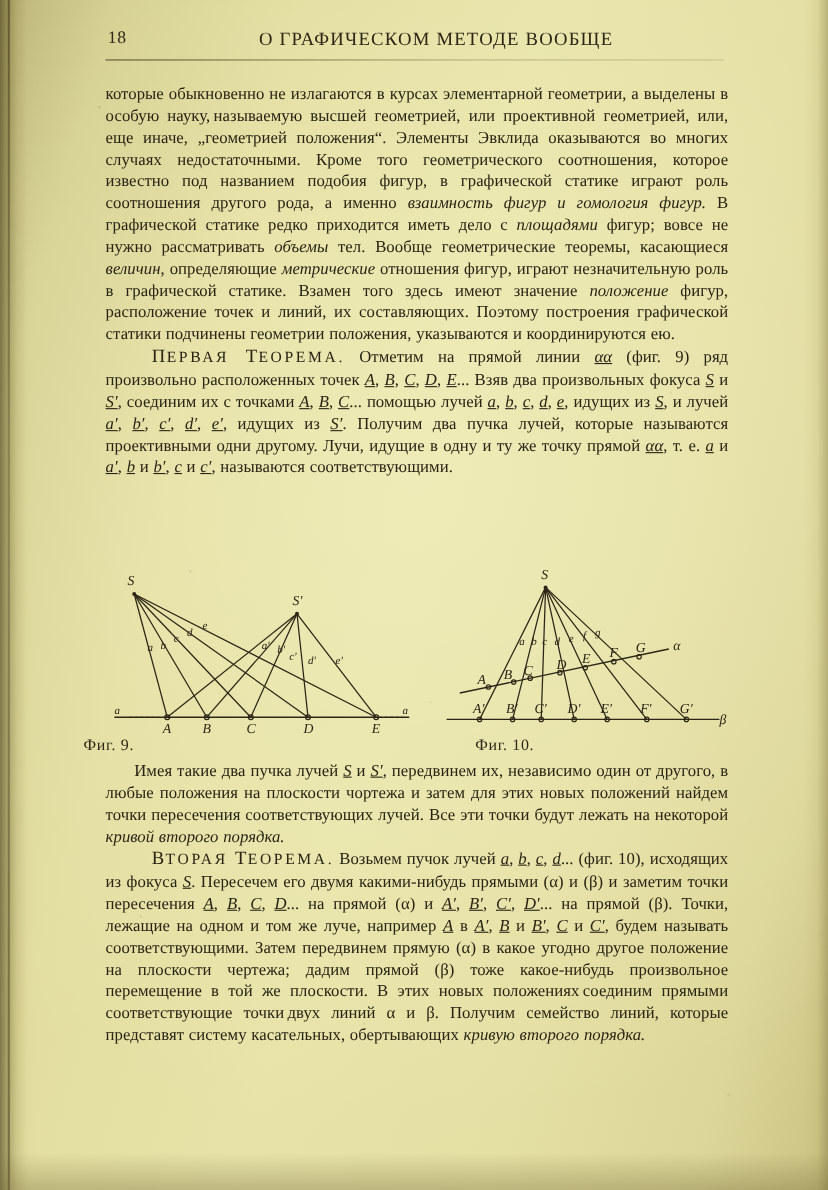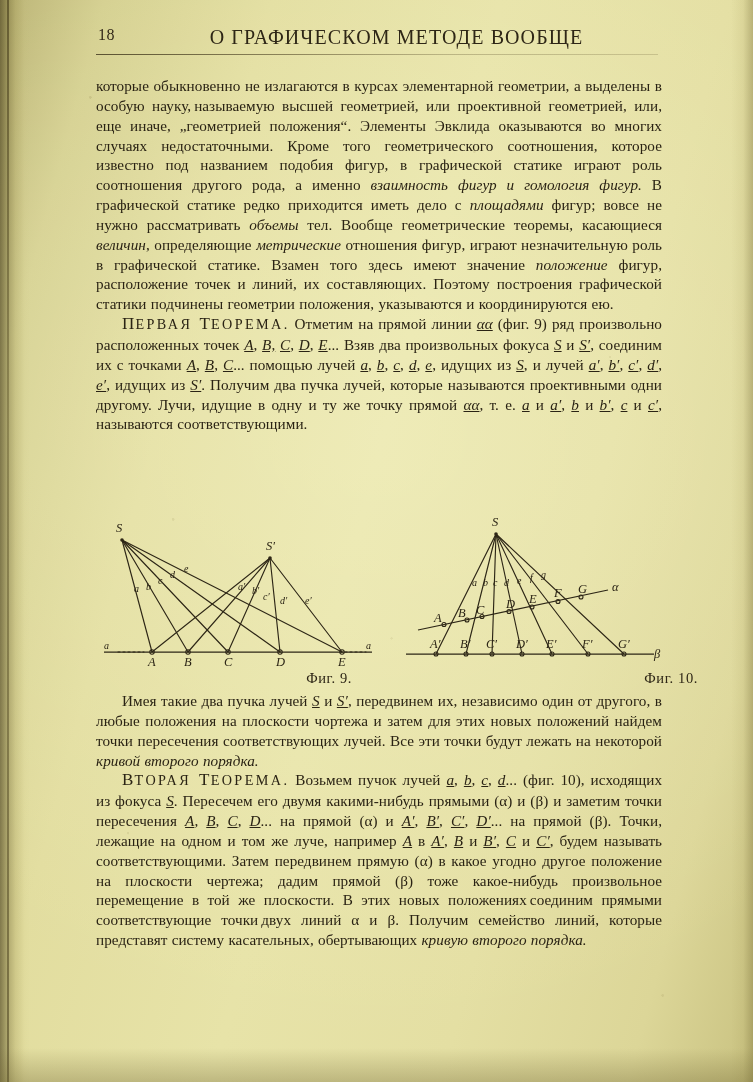--- a/index.html
+++ b/index.html
@@ -79,21 +79,21 @@
     color: #33291a;
     text-align: center;
   }
   .runhead {
     position: absolute;
     left: 0; top: 0;
     width: 753px;
     text-align: center;
     padding-left: 40px;
     box-sizing: border-box;
-    font-size: 20px;
+    font-size: 17px;
     letter-spacing: 1.1px;
     color: #2e2616;
   }
   .rule {
     position: absolute;
     left: 96px; top: 54px;
     width: 562px;
     height: 1.4px;
     background: linear-gradient(90deg, rgba(60,50,25,.80), rgba(70,58,28,.55) 35%, rgba(80,68,34,.30) 62%, rgba(90,78,40,.22));
   }
@@ -112,20 +112,21 @@
   #block-top  { top: 76px; }
   #block-bot  { top: 691px; }
 
   .body p { margin: 0; text-indent: 26px; }
   .body p.noind { text-indent: 0; }
   i, .it { font-style: italic; }
   .sc {
     font-variant: normal;
     letter-spacing: 2.4px;
     font-size: 14.2px;
+    margin-left: 16px;
   }
   .sc .big { font-size: 17px; letter-spacing: 1.2px; }
   .mathit { font-style: italic; font-family: "Liberation Serif", serif; text-decoration: underline; }
 
   
   .figs {
     position: absolute;
     left: 96px; top: 512px;
     width: 566px;
     height: 180px;
@@ -133,21 +134,21 @@
   .figbox { position: absolute; top: 0; }
   #fig9box { left: 4px;  width: 276px; height: 160px; }
   #fig10box{ left: 300px; width: 266px; height: 160px; }
   .figcap {
     position: absolute;
     top: 158px;
     font-size: 14.5px;
     letter-spacing: .6px;
     color: #2e2616;
     width: 100%;
-    text-align: right;
+    text-align: left;
   }
   #fig9cap  { left: -24px; }
   #fig10cap { left: 36px; }
   svg { display: block; overflow: visible; }
   .ln  { stroke: #2d2616; stroke-width: 1.15; fill: none; stroke-linecap: round; }
   .ln-thin { stroke: #2d2616; stroke-width: .95; fill: none; stroke-linecap: round; }
   .axis { stroke: #2d2616; stroke-width: 1.25; fill: none; }
   .node { fill: none; stroke: #2d2616; stroke-width: 1.1; }
   .lbl {
     font-family: "Liberation Serif", serif;

